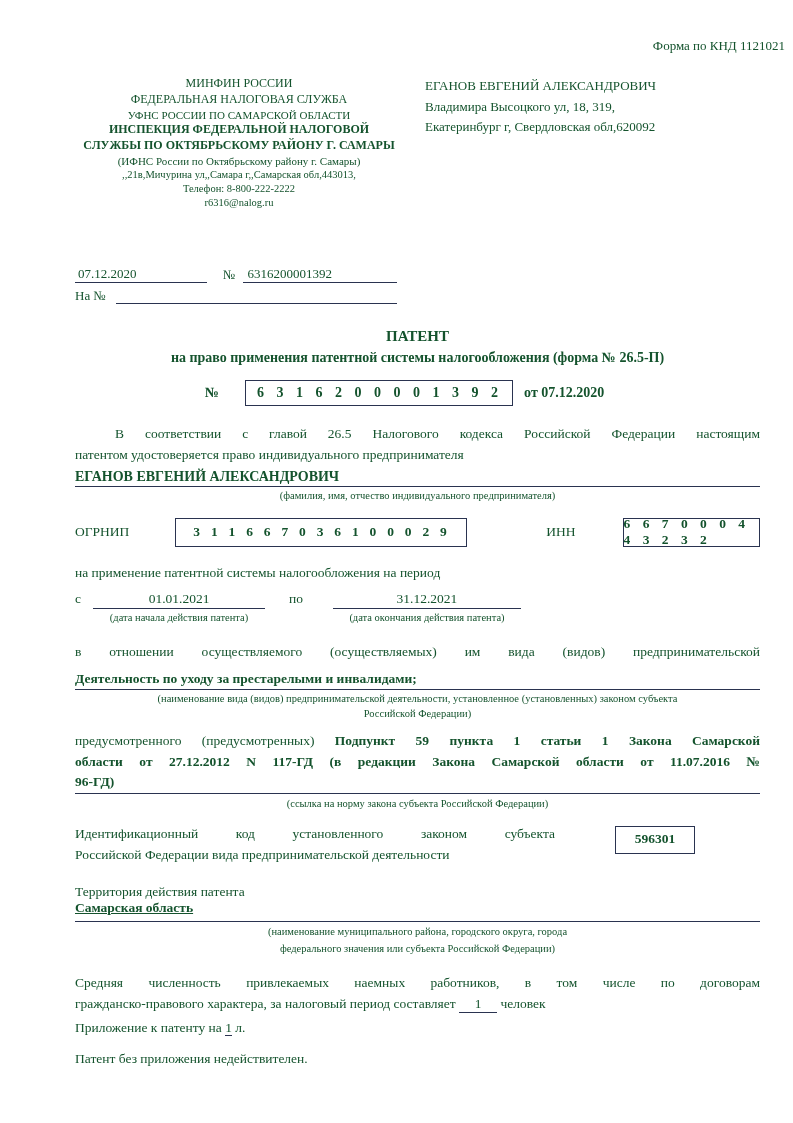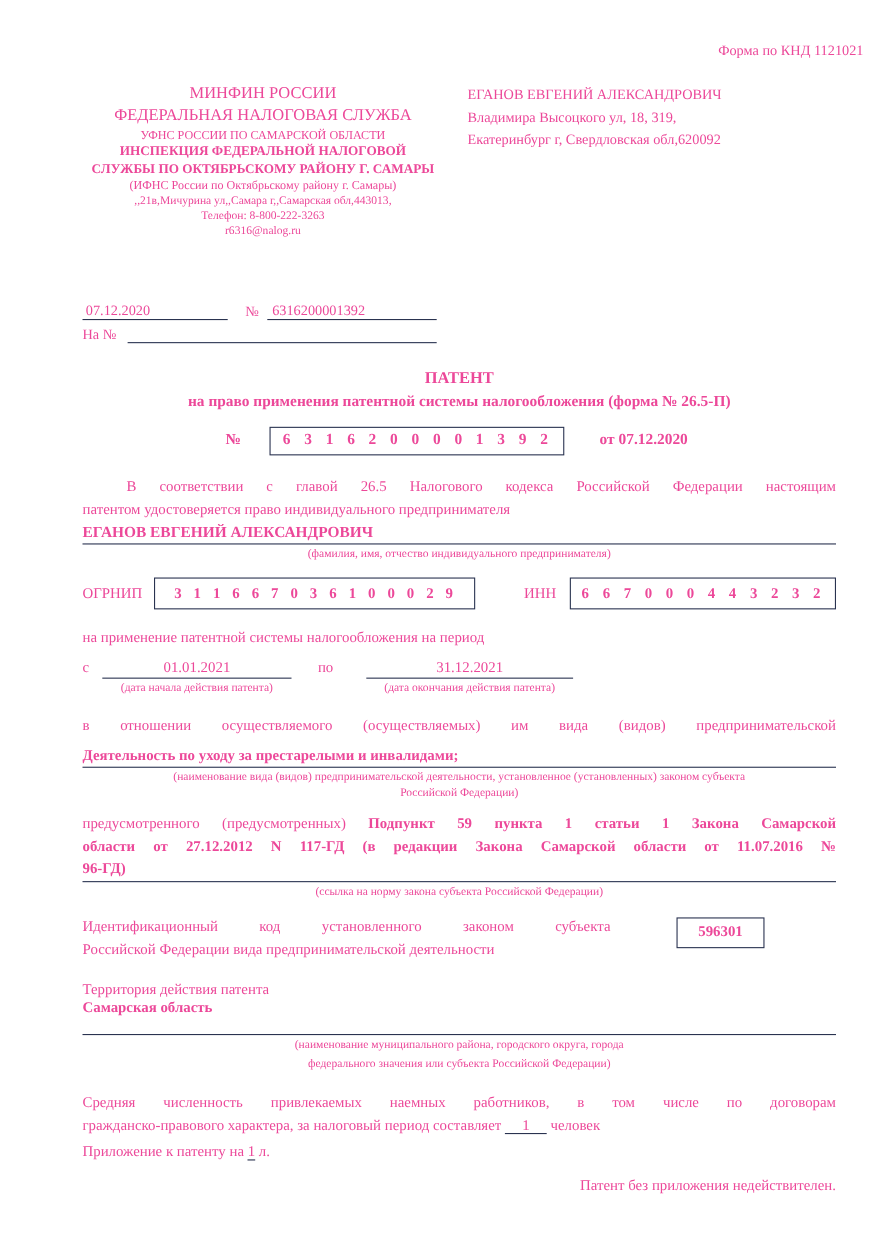--- a/index.html
+++ b/index.html
@@ -2,33 +2,33 @@
 <html><head>
 <meta charset="utf-8">
 <style>
   html,body{margin:0;padding:0;background:#e8e8e8;}
   .page{
     position:relative;
     width:793px;height:1123px;
     margin:0 auto;
     background:#ffffff;
     font-family:"Liberation Serif", serif;
-    color:#ec4899;
+    color:#14532d;
     overflow:hidden;
     box-sizing:border-box;
   }
   .page *{box-sizing:border-box;}
 
   
   .form-code{padding:38px 8px 0 0;text-align:right;font-size:13px;}
 
   
   .header-row{display:flex;margin-top:22px;}
   .sender{width:372px;margin-left:53px;text-align:center;line-height:1.32;}
-  .s-l0,.s-l1{font-size:15px;}
+  .s-l0,.s-l1{font-size:12px;}
   .s-l2{font-size:11px;}
   .s-l3,.s-l4{font-size:12px;font-weight:bold;}
   .s-l5{font-size:11px;}
   .s-l6,.s-l7,.s-l8{font-size:10.5px;}
   .recipient{margin-left:0;font-size:13px;line-height:1.55;}
   .recipient .r-name{margin-bottom:1px;}
 
   
   .ref-block{width:322px;margin:56px 0 0 75px;font-size:13px;}
   .ref-row{display:flex;align-items:flex-end;}
@@ -42,35 +42,35 @@
   
   .title-block{margin:22px 33px 0 75px;text-align:center;font-weight:bold;line-height:1.45;}
   .title-l1{font-size:15px;}
   .title-l2{font-size:14px;}
 
   
   .number-row{display:flex;align-items:center;margin:12px 0 0 205px;font-weight:bold;font-size:14px;}
   .digit-box{margin-left:26px;width:268px;height:26px;border:1.6px solid #2a3350;
     display:flex;align-items:center;justify-content:center;
     letter-spacing:3px;word-spacing:3px;}
-  .num-date{margin-left:32px;}
+  .num-date{margin-left:11px;}
 
   
   .par{margin:16px 33px 0 75px;font-size:13.5px;line-height:1.55;}
   .jline{text-align:justify;text-align-last:justify;}
   .indent{text-indent:40px;}
   .bold{font-weight:bold;}
 
   .fio{margin:3px 33px 0 75px;font-size:14px;font-weight:bold;
     border-bottom:1.4px solid #2a3350;padding-bottom:1px;}
   .caption{font-size:10.5px;text-align:center;line-height:1.4;}
   .cap-block{margin:2px 33px 0 75px;}
 
   
-  .ids-row{display:flex;align-items:center;margin:14px 33px 0 75px;font-size:13.5px;}
+  .ids-row{display:flex;align-items:center;margin:14px 33px 0 75px;font-size:13.5px;gap:35px;}
   .id-box{height:29px;border:1.6px solid #2a3350;font-weight:bold;
     display:flex;align-items:center;justify-content:center;}
   .ogrnip-box{width:292px;margin-left:11px;letter-spacing:2.5px;word-spacing:2.5px;}
   .inn-label{margin-left:44px;}
   .inn-box{flex:1;margin-left:12px;letter-spacing:3px;word-spacing:3px;}
 
   
   .dates-row{display:flex;margin:8px 33px 0 75px;font-size:13.5px;}
   .date-col{text-align:center;}
   .date-col1{width:172px;margin-left:12px;}
@@ -89,45 +89,45 @@
   .code-row{display:flex;margin:12px 33px 0 75px;font-size:13.5px;line-height:1.55;gap:44px;}
   .code-label{width:480px;}
   .code-box{width:80px;height:28px;margin-left:16px;margin-top:2px;
     border:1.6px solid #2a3350;font-weight:bold;
     display:flex;align-items:center;justify-content:center;align-self:flex-start;}
 
   
   .territory-row{display:flex;margin:18px 33px 0 75px;font-size:13.5px;flex-direction:column;}
   .terr-label{width:270px;}
   .terr-val{flex:1;}
-  .terr-name{font-weight:bold;border-bottom:1.4px solid #2a3350;padding-bottom:16px;}
+  .terr-name{font-weight:bold;border-bottom:1.4px solid #2a3350;padding-bottom:5px;text-decoration:underline;}
   .terr-val .caption{margin-top:3px;}
 
   .count-u{display:inline-block;width:38px;text-align:center;
     border-bottom:1.2px solid #2a3350;line-height:1.15;}
   .pg-u{border-bottom:1.2px solid #2a3350;}
-  .note{margin-top:10px;text-align:right;}
+  .note{margin-top:10px;}
 </style>
 </head>
 <body>
 
 <div class="page">
 
   <div class="form-code">Форма по КНД 1121021</div>
 
   <div class="header-row">
     <div class="sender">
       <div class="s-l0">МИНФИН РОССИИ</div>
       <div class="s-l1">ФЕДЕРАЛЬНАЯ НАЛОГОВАЯ СЛУЖБА</div>
       <div class="s-l2">УФНС РОССИИ ПО САМАРСКОЙ ОБЛАСТИ</div>
       <div class="s-l3">ИНСПЕКЦИЯ ФЕДЕРАЛЬНОЙ НАЛОГОВОЙ</div>
       <div class="s-l4">СЛУЖБЫ ПО ОКТЯБРЬСКОМУ РАЙОНУ Г. САМАРЫ</div>
       <div class="s-l5">(ИФНС России по Октябрьскому району г. Самары)</div>
       <div class="s-l6">,,21в,Мичурина ул,,Самара г,,Самарская обл,443013,</div>
-      <div class="s-l7">Телефон: 8-800-222-3263</div>
+      <div class="s-l7">Телефон: 8-800-222-2222</div>
       <div class="s-l8">r6316@nalog.ru</div>
     </div>
     <div class="recipient">
       <div class="r-name">ЕГАНОВ ЕВГЕНИЙ АЛЕКСАНДРОВИЧ</div>
       <div>Владимира Высоцкого ул, 18, 319,</div>
       <div>Екатеринбург г, Свердловская обл,620092</div>
     </div>
   </div>
 
   <div class="ref-block">

